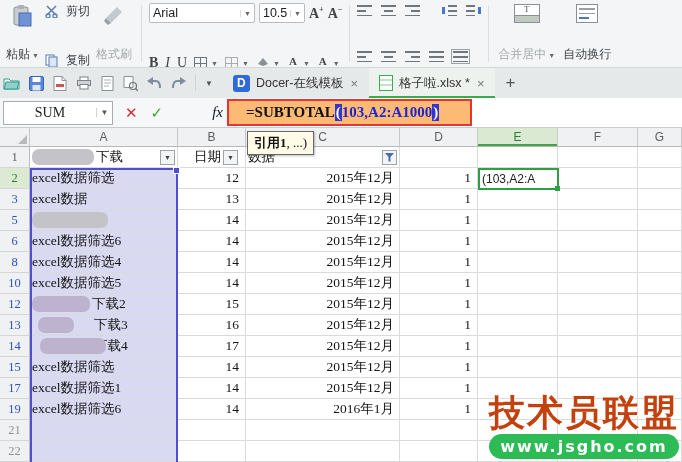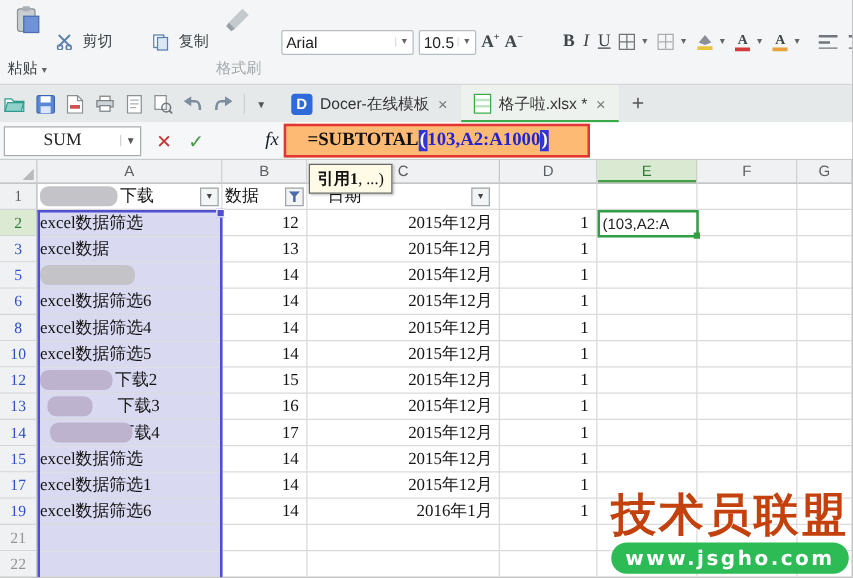--- a/index.html
+++ b/index.html
@@ -3,21 +3,21 @@
 <meta charset="utf-8">
 <style>
   html,body{margin:0;padding:0;background:#888;}
   .screen{position:relative;width:682px;height:462px;background:#fff;overflow:hidden;
     font-family:"Liberation Sans",sans-serif;-webkit-user-select:none;}
   
   .ribbon{position:absolute;top:0;left:0;right:0;height:68px;background:#f3f5f6;
     border-bottom:1px solid #d5d7d8;display:flex;gap:4px;padding:3px 0 3px 4px;
     box-sizing:border-box;font-size:12px;color:#3f4549;overflow:hidden;align-items:stretch;}
   .vdiv{width:1px;background:#dcdedf;margin:2px 3px;}
-  .col{display:flex;flex-direction:row;justify-content:space-between;gap:32px;}
+  .col{display:flex;flex-direction:column;justify-content:space-between;gap:32px;}
   .rowline{display:flex;align-items:center;gap:7px;}
   .bigbtn{display:flex;flex-direction:column;align-items:center;justify-content:space-between;padding:1px 2px;}
   .lbl{white-space:nowrap;}
   .tinycar{font-size:7px;color:#666;margin-left:2px;}
   .gray{color:#a4a9ad;}
   .icn{display:inline-flex;align-items:center;justify-content:center;}
   .combo{display:flex;align-items:center;border:1px solid #b8bcbe;background:#fff;height:20px;
     padding:0 3px;border-radius:2px;box-sizing:border-box;}
   .combo .cv{flex:1;font-size:12.5px;color:#222;overflow:hidden;white-space:nowrap;}
   .combo .car{font-size:7px;color:#666;border-left:1px solid #d8dadb;padding-left:3px;margin-left:3px;}
@@ -377,31 +377,31 @@
       </div>
 
     <div class="grow">
       <div class="gut">1</div>
       <div class="cell">
         <span class="bl g" style="left:2px;width:62px;"></span>
         <span style="padding-left:64px;">下载</span>
         <button class="fbtn">▼</button>
       </div>
       <div class="cell">
+        <span style="padding-left:14px;">日期</span>
+        <button class="fbtn cbtn">▼</button>
+      </div>
+      <div class="cell">
         <span>数据</span>
         <button class="fbtn">
           <svg width="9" height="9">
               <polygon points="0,0 9,0 5.5,4 5.5,8.5 3.5,8.5 3.5,4" fill="#4a6cae"></polygon>
             </svg>
         </button>
       </div>
-      <div class="cell">
-        <span style="padding-left:14px;">日期</span>
-        <button class="fbtn cbtn">▼</button>
-      </div>
       <div class="cell"></div>
       <div class="cell"></div>
       <div class="cell"></div>
       <div class="cell"></div>
     </div>
     <div id="gbody">
         <div class="grow">
           <div class="gut blu act">2</div>
           <div class="cell sel">
             <span>excel数据筛选</span>

